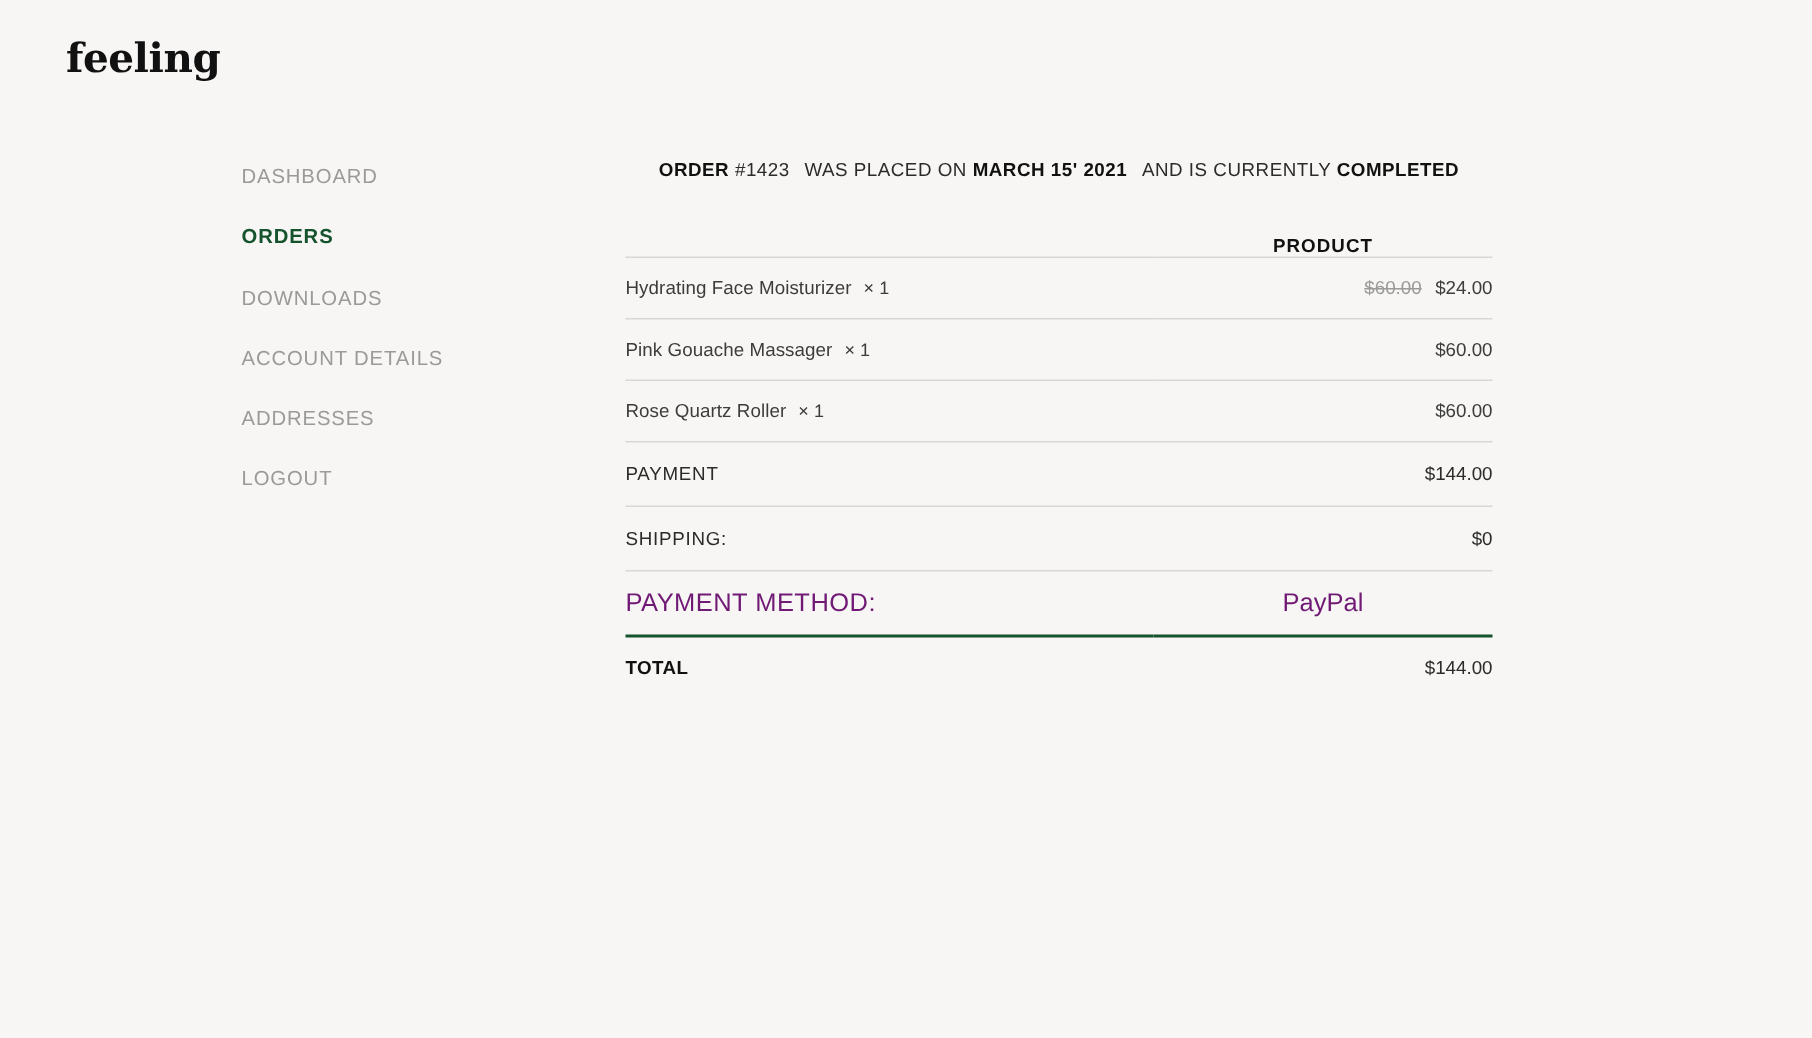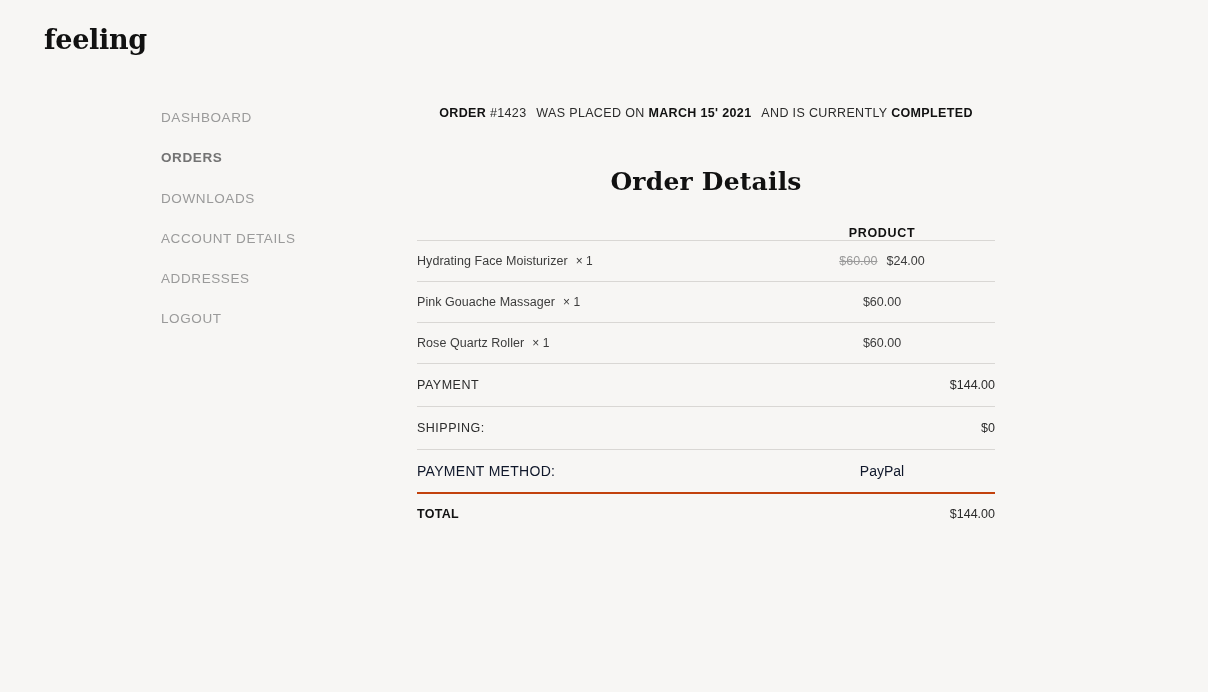--- a/index.html
+++ b/index.html
@@ -40,21 +40,21 @@
   .account-nav a {
     display: block;
     text-decoration: none;
     font-size: 13.5px;
     letter-spacing: 0.6px;
     color: #9a9a9a;
     line-height: 40.3px;
     text-transform: uppercase;
   }
   .account-nav a.active {
-    color: #737373;
+    color: #14532d;
     font-weight: 700;
   }
   
   .main {
     position: absolute;
     left: 417px;
     top: 96px;
     width: 578px;
   }
   .order-status {
@@ -112,21 +112,21 @@
   td.item-name {
     padding-left: 1px;
     letter-spacing: 0.05px;
   }
   td.item-name .qty {
     color: #3c3c3c;
     padding-left: 8px;
     font-size: 12px;
   }
   td.item-price {
-    text-align: center;
+    text-align: right;
     padding-right: 2px;
     font-size: 12.5px;
     color: #3c3c3c;
     white-space: nowrap;
     margin-top: 30px;
   }
   td.item-price .strike {
     text-decoration: line-through;
     color: #9a9a9a;
     margin-right: 9px;
@@ -141,33 +141,33 @@
     padding-left: 10px;
     letter-spacing: 0.5px;
   }
   td.totals-value {
     text-align: right;
     padding-right: 2px;
   }
   tr.payment-row td {
     border-top: 1px solid #d9d7d4;
     height: 42px;
-    font-size: 14px;
-    color: #0f172a;
+    font-size: 17px;
+    color: #701a75;
   }
   td.payment-label {
     padding-left: 1px;
     letter-spacing: 0.3px;
   }
   td.payment-value {
     text-align: center;
     padding-right: 2px;
   }
   tr.total-row td {
-    border-top: 2px solid #c2410c;
+    border-top: 2px solid #14532d;
     height: 40px;
     font-size: 12.5px;
     margin-left: 28px;
   }
   td.total-label {
     padding-left: 1px;
     font-weight: 700;
     letter-spacing: 0.3px;
     color: #111;
   }
@@ -197,21 +197,20 @@
 
     <p class="order-status">
       <span class="b">ORDER</span>
       <span> </span><span>#1423</span>
       <span class="sp"></span><span>WAS PLACED ON</span>
       <span> </span><span class="b">MARCH 15' 2021</span>
       <span class="sp"></span><span>AND IS CURRENTLY</span>
       <span> </span><span class="b">COMPLETED</span>
     </p>
 
-    <h1 class="order-details-title">Order Details</h1>
 
     <table class="order-table">
       <colgroup>
         <col style="width:352px">
         <col style="width:226px">
       </colgroup>
       <thead>
         <tr>
           <th></th>
           <th class="col-product">PRODUCT</th>

